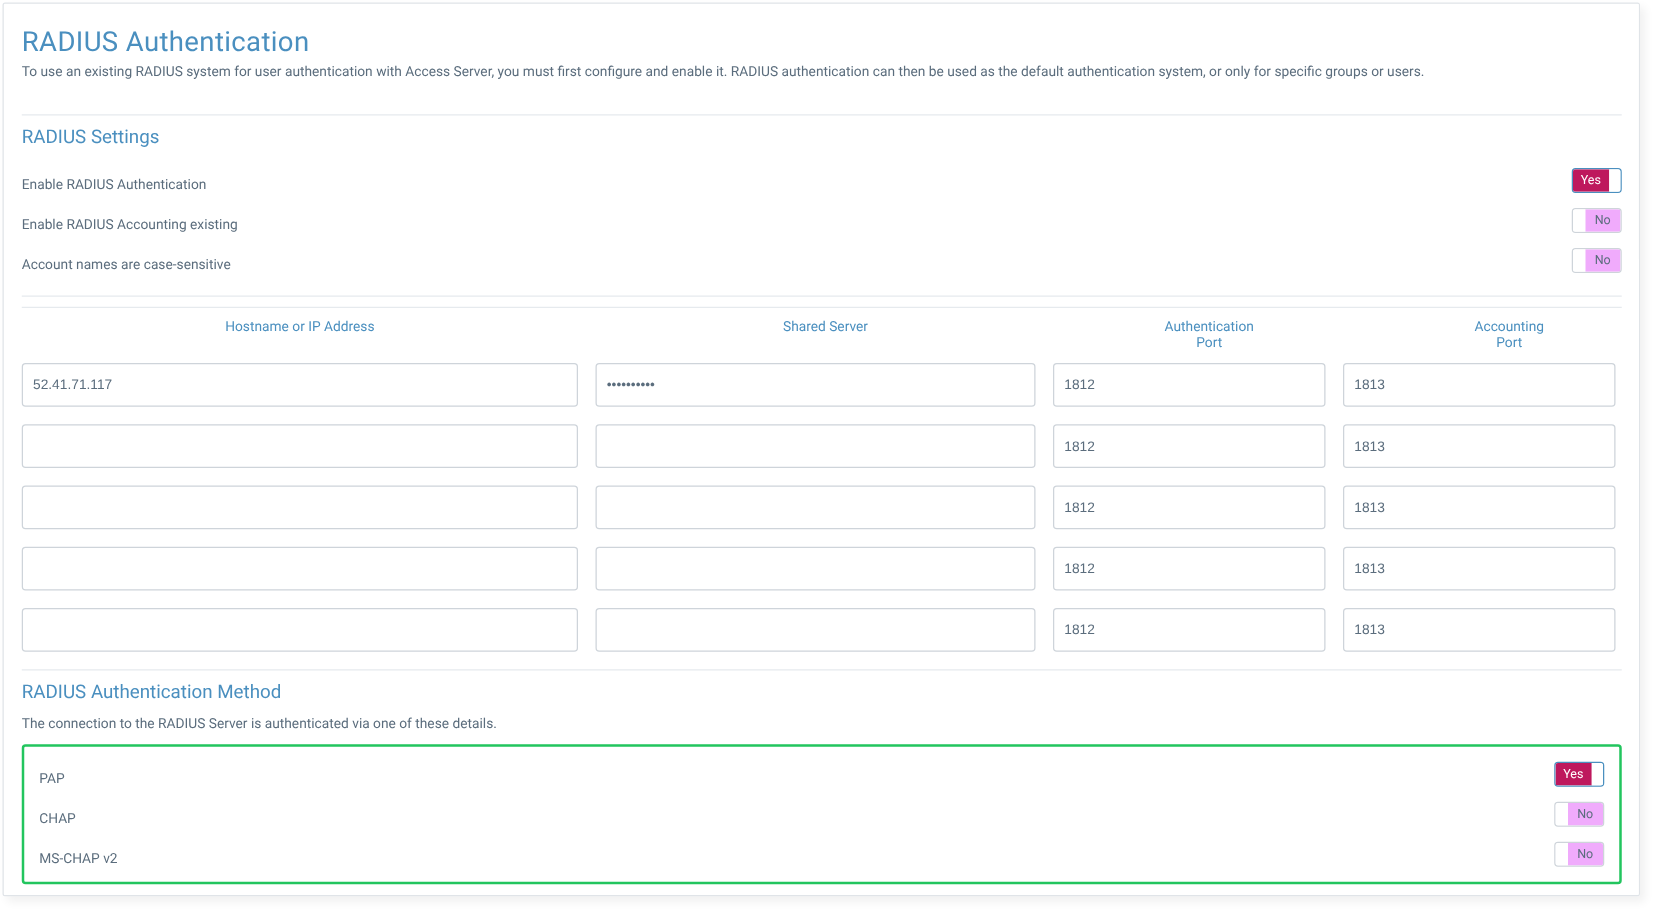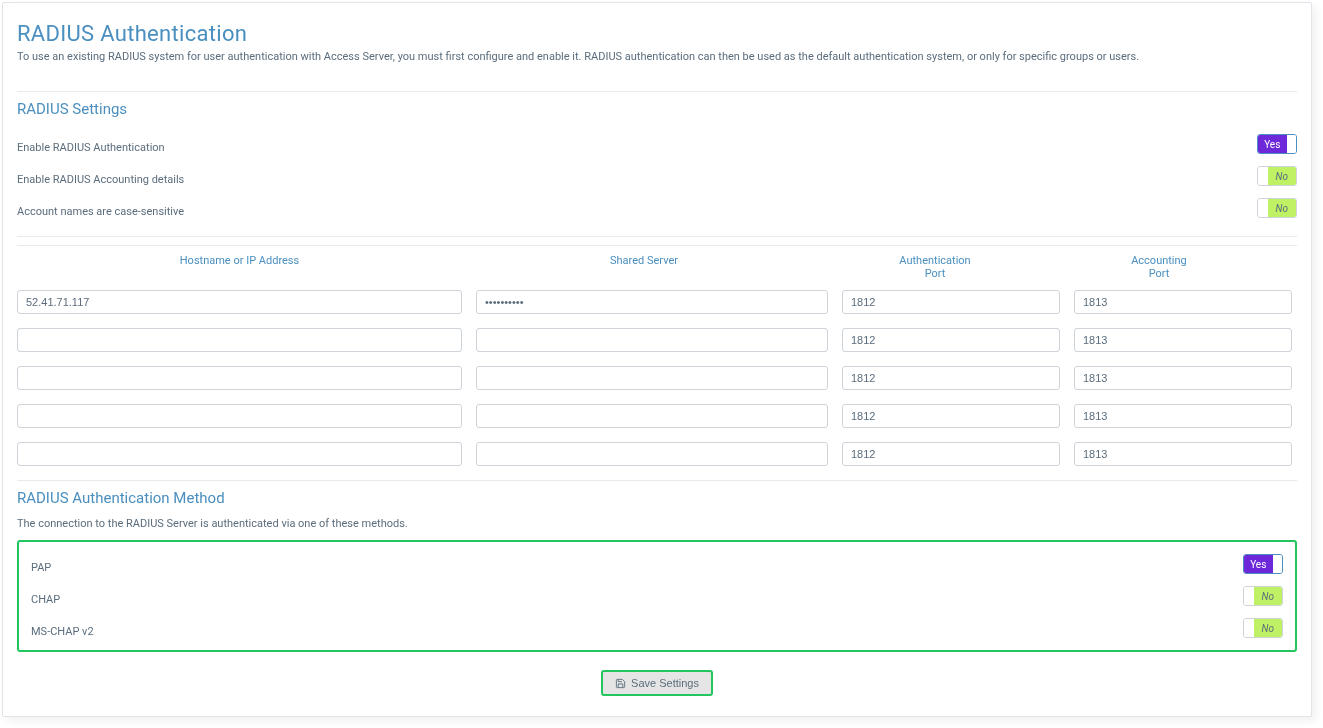--- a/index.html
+++ b/index.html
@@ -80,57 +80,57 @@
     cursor: pointer;
     user-select: none;
   }
   .toggle .seg {
     width: 50%;
     display: flex;
     align-items: center;
     justify-content: center;
   }
   .toggle.off .seg-left { background: #fff; }
-  .toggle.off .seg-right { background: #bef264; color: #5b6d7d; font-style: italic; }
-  .toggle.on .seg-left { background: #6d28d9; color: #fff; width: 75%; }
+  .toggle.off .seg-right { background: #f0abfc; color: #5b6d7d; }
+  .toggle.on .seg-left { background: #be185d; color: #fff; width: 75%; }
   .toggle.on .seg-right { background: #fff; width: 25%; }
   .toggle.on { border-color: #4a8fbf; }
   .toggle.off .seg-left { width: 25%; }
   .toggle.off .seg-right { width: 75%; }
 
   
   .card {
     border: 2px solid #22c55e;
     border-radius: 3px;
     padding: 6px 12px;
     margin-bottom: 6px;
   }
 
   
   .server-headers {
     display: flex;
-    gap: 6px;
+    gap: 22px;
     margin-bottom: 10px;
   }
   .server-headers .col-h {
     color: #4a8fbf;
     font-size: 11px;
     text-align: center;
   }
   .col-host { flex: 0 0 445px; }
   .col-secret { flex: 0 0 352px; }
   .col-port { flex: 0 0 218px; }
   .server-row {
     display: flex;
     gap: 14px;
     margin-bottom: 14px;
   }
   .server-row input {
     width: 100%;
-    height: 24px;
+    height: 35px;
     border: 1px solid #ced4da;
     border-radius: 3px;
     padding: 2px 8px;
     font-size: 11px;
     color: #5b6d7d;
     outline: none;
   }
 
   .footer {
     display: flex;
@@ -164,21 +164,21 @@
   <h2 class="section-title">RADIUS Settings</h2>
 
   <div class="row">
     <span class="label">Enable RADIUS Authentication</span>
     <div class="toggle on">
       <div class="seg seg-left">Yes</div>
       <div class="seg seg-right"></div>
     </div>
   </div>
   <div class="row">
-    <span class="label">Enable RADIUS Accounting details</span>
+    <span class="label">Enable RADIUS Accounting existing</span>
     <div class="toggle off">
       <div class="seg seg-left"></div>
       <div class="seg seg-right">No</div>
     </div>
   </div>
   <div class="row">
     <span class="label">Account names are case-sensitive</span>
     <div class="toggle off">
       <div class="seg seg-left"></div>
       <div class="seg seg-right">No</div>
@@ -231,21 +231,21 @@
         <div class="col-host"><input type="text" style=""></div>
         <div class="col-secret"><input type="text" style=""></div>
         <div class="col-port"><input type="text" value="1812" style=""></div>
         <div class="col-port"><input type="text" value="1813" style=""></div>
       </div>
     </div>
 
   <hr class="hr-bottom">
 
   <h2 class="section-title">RADIUS Authentication Method</h2>
-  <p class="subdesc">The connection to the RADIUS Server is authenticated via one of these methods.</p>
+  <p class="subdesc">The connection to the RADIUS Server is authenticated via one of these details.</p>
 
   <div class="card">
     <div class="row">
       <span class="label">PAP</span>
       <div class="toggle on">
         <div class="seg seg-left">Yes</div>
         <div class="seg seg-right"></div>
       </div>
     </div>
     <div class="row">

